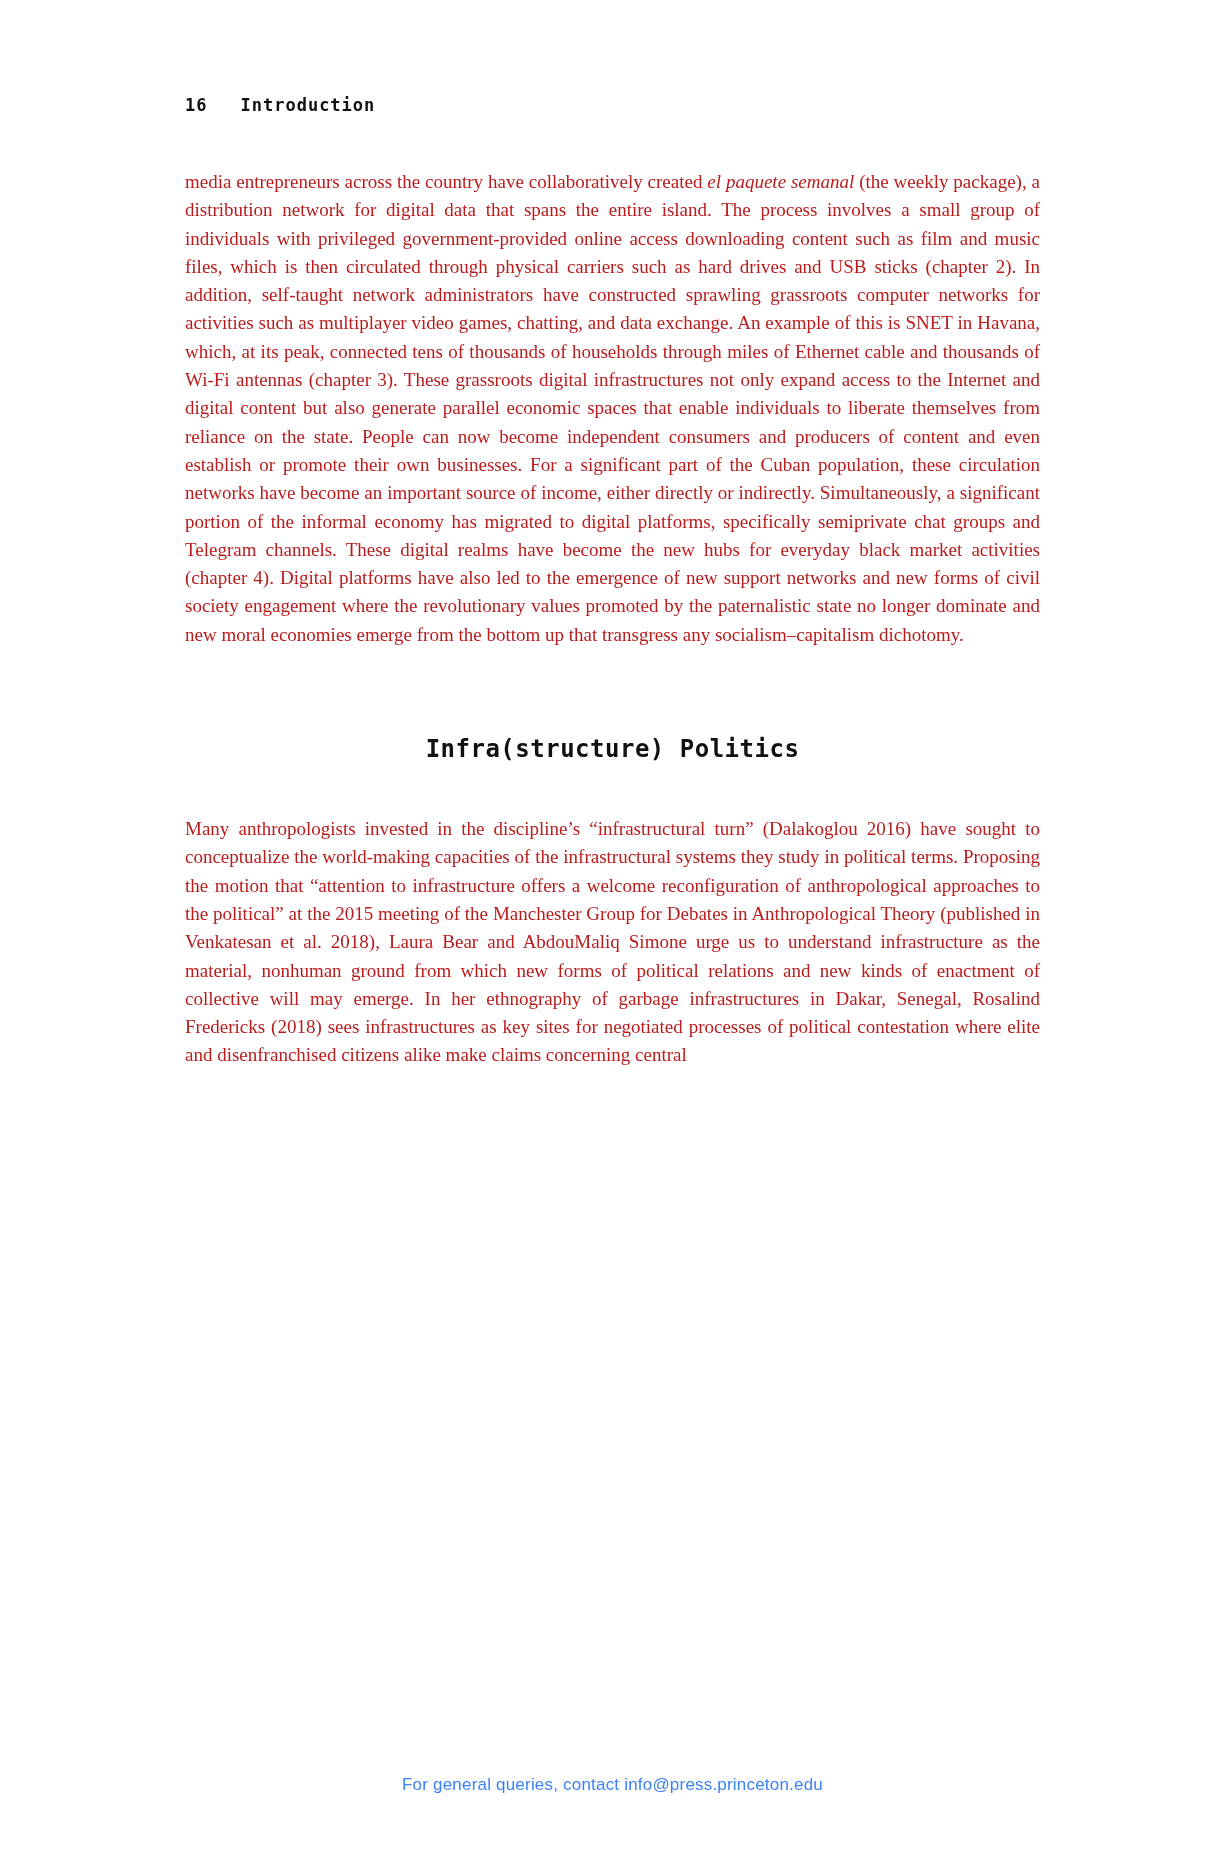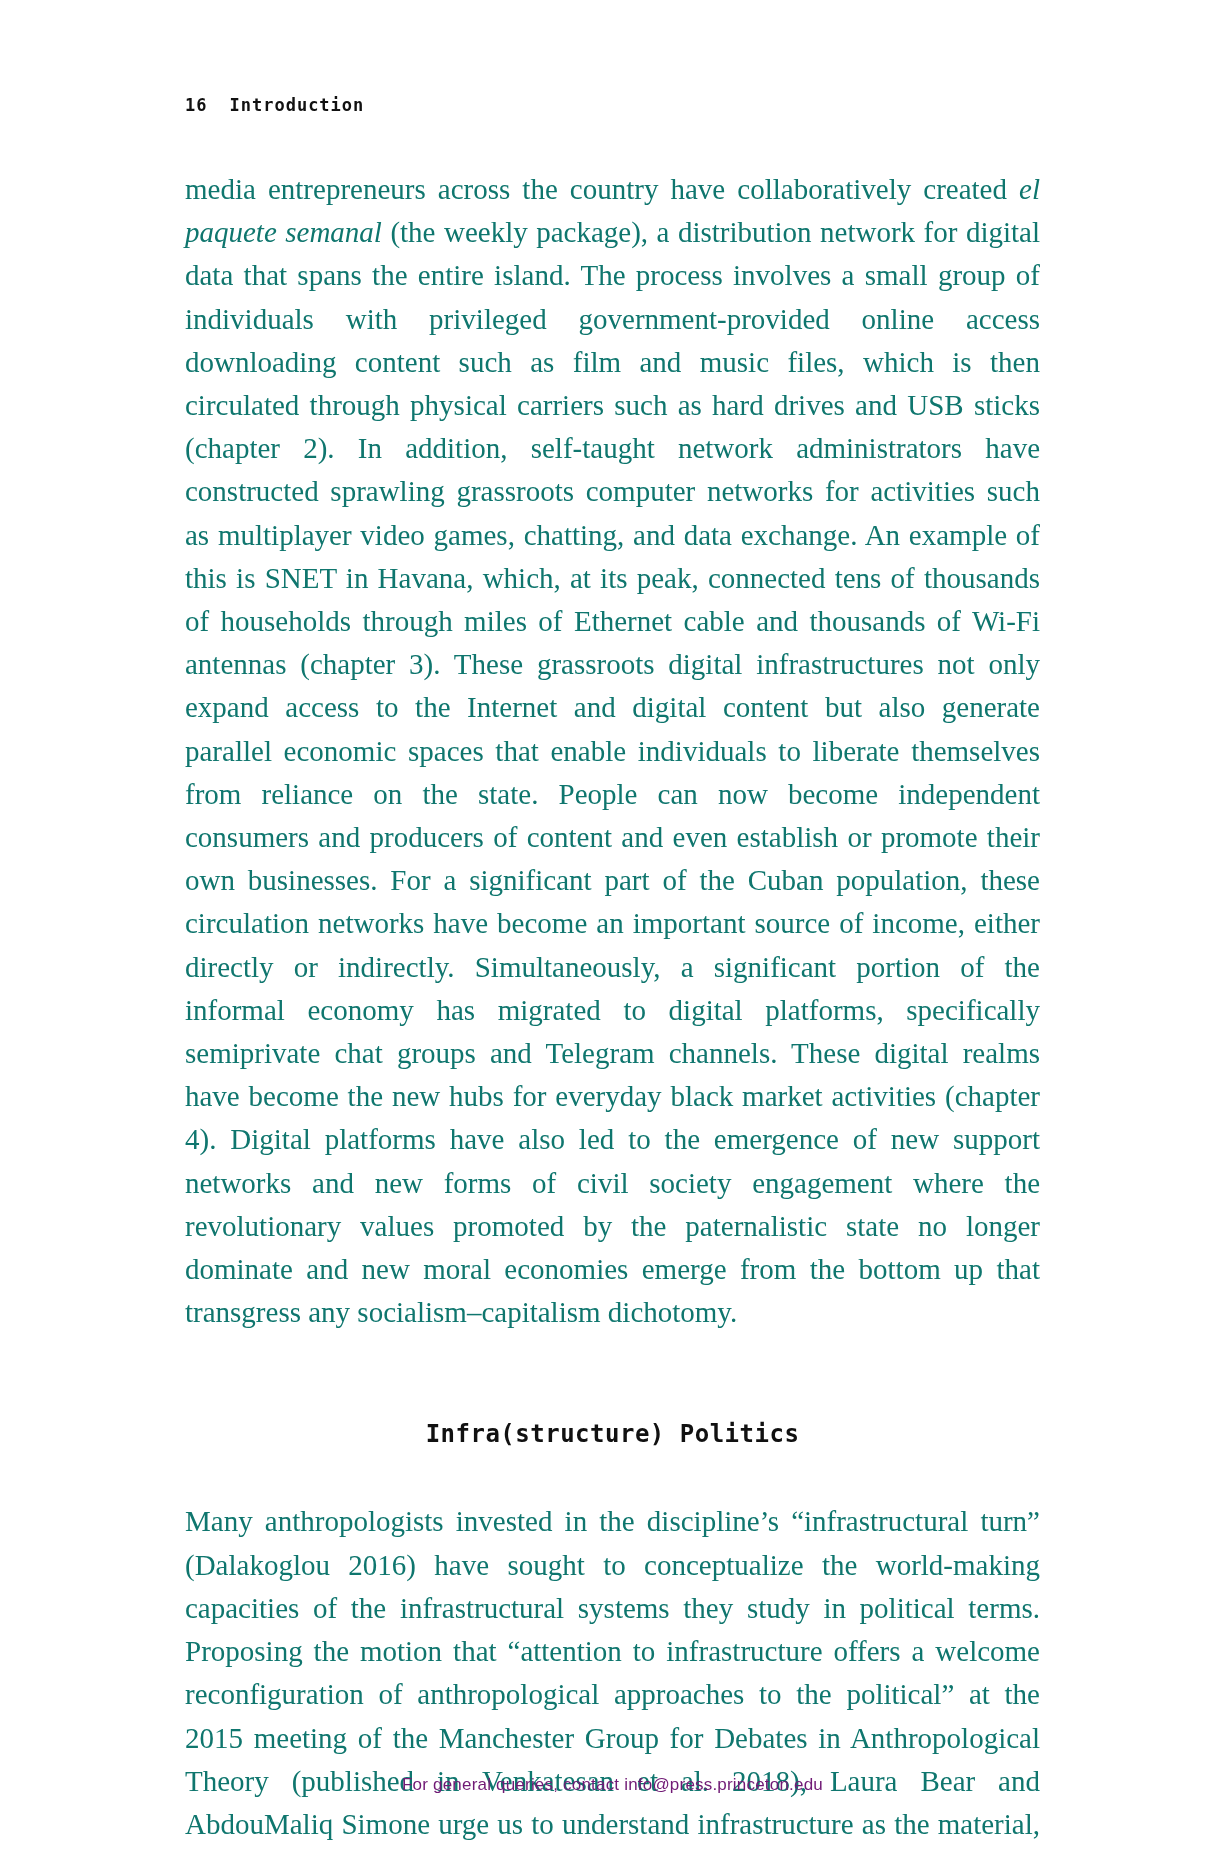--- a/index.html
+++ b/index.html
@@ -38,38 +38,38 @@
   .running-head {
     position: absolute;
     left: 185px;
     top: 95px;
     font-family: "DejaVu Sans Mono", monospace;
     font-size: 17px;
     font-weight: bold;
     letter-spacing: 1px;
     color: #111111;
   }
-  .running-head .folio { margin-right: 22px; }
+  .running-head .folio { margin-right: 33px; }
 
   
   .textcol {
     position: absolute;
     left: 185px;
     top: 168px;
     width: 855px;
   }
 
   p.body {
     margin: 0;
-    font-size: 29px;
+    font-size: 19px;
     line-height: 1.49;
     text-align: justify;
     text-justify: inter-word;
     hyphens: manual;
-    color: #0f766e;
+    color: #b91c1c;
     font-family: "Liberation Serif", serif;
   }
 
   p.body em { font-style: italic; }
 
   .section-head {
     margin: 0;
     padding-top: 86px;
     padding-bottom: 52px;
     text-align: center;
@@ -83,21 +83,21 @@
   
   .footer {
     position: absolute;
     left: 0;
     right: 0;
     top: 1775px;
     text-align: center;
     font-family: "Liberation Sans", sans-serif;
     font-size: 17px;
     letter-spacing: 0.2px;
-    color: #701a75;
+    color: #3b82f6;
   }
 </style>
 </head>
 <body>
 
 <div class="page">
 
 
   <div class="running-head">
     <span class="folio">16</span><span>Introduction</span>

